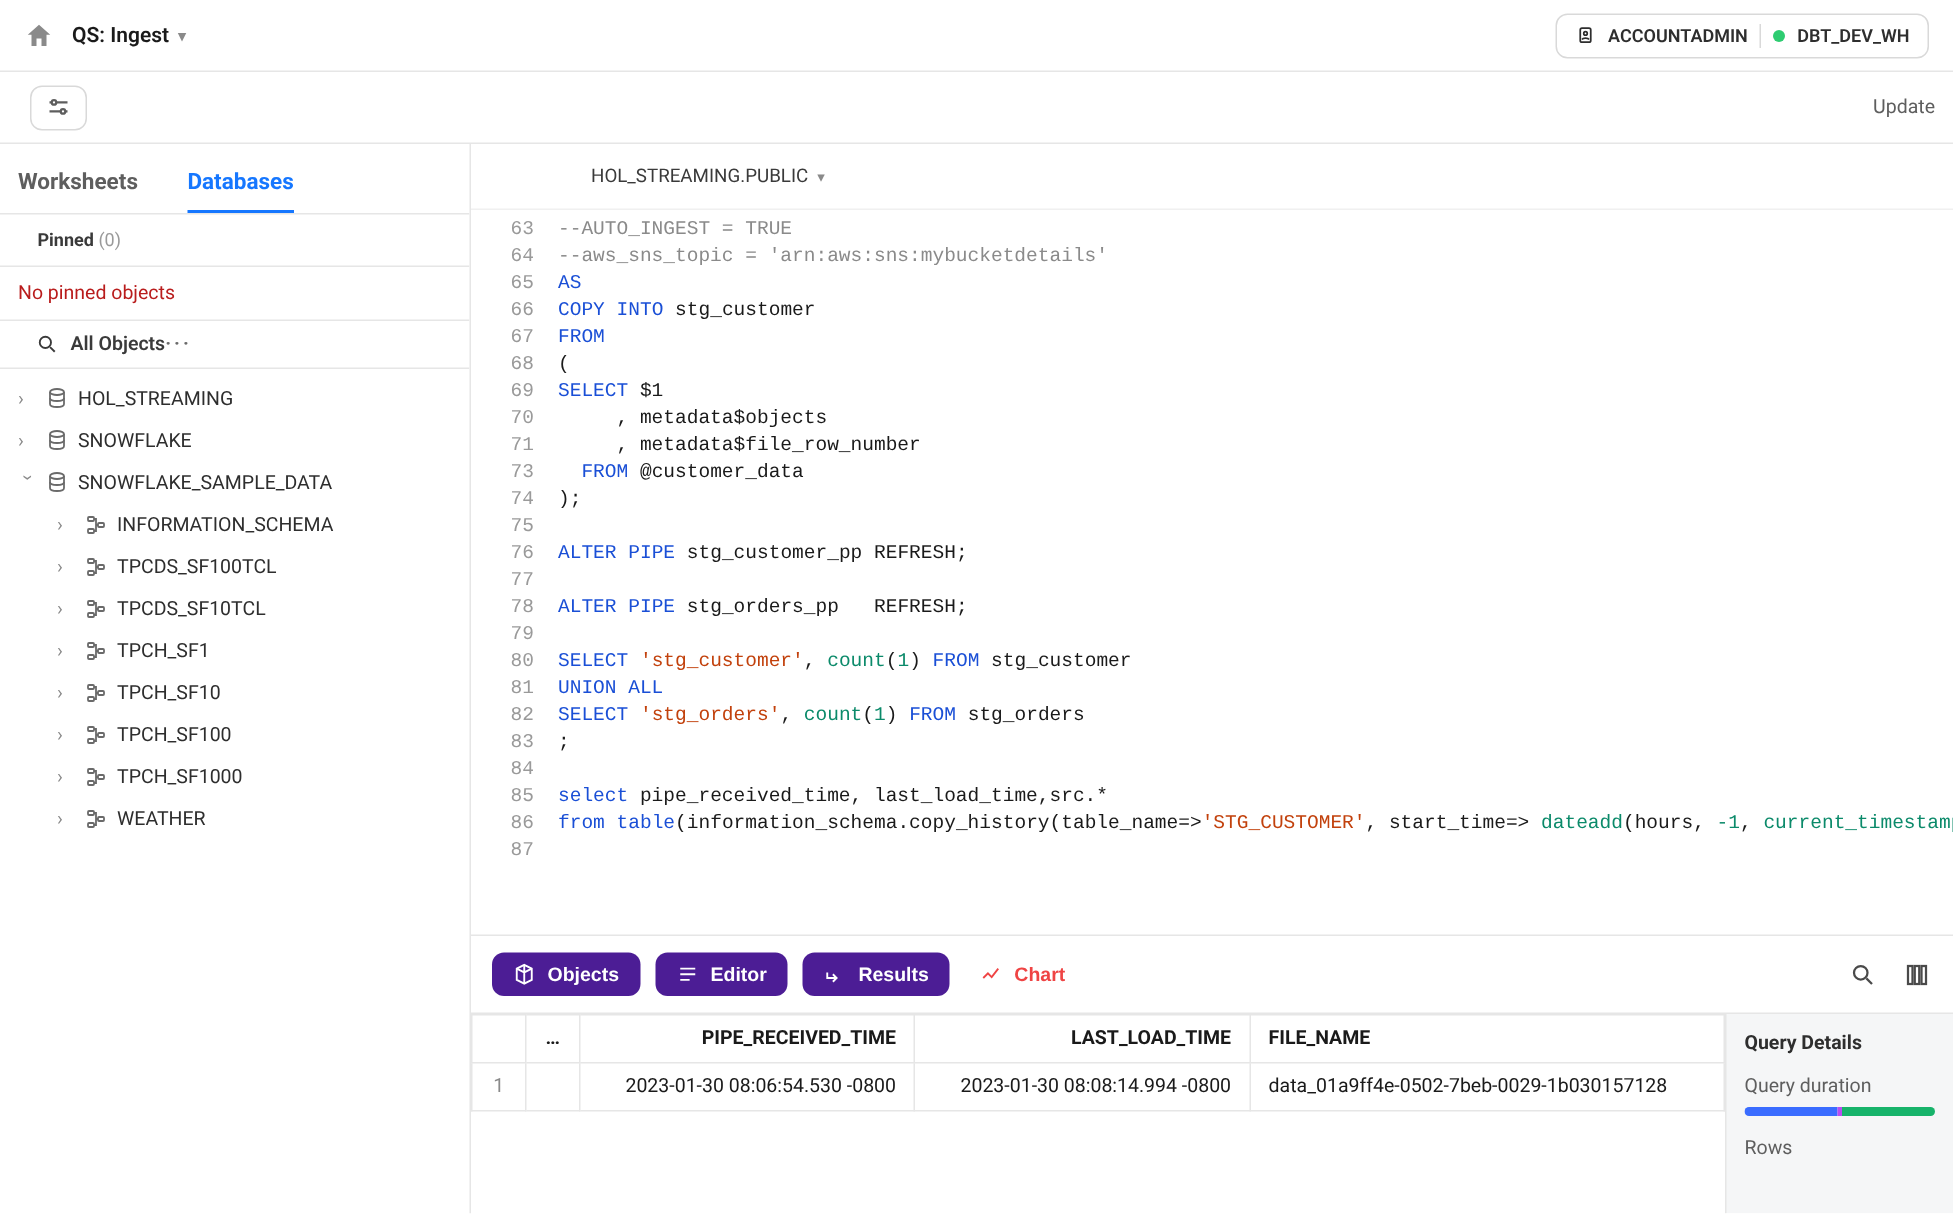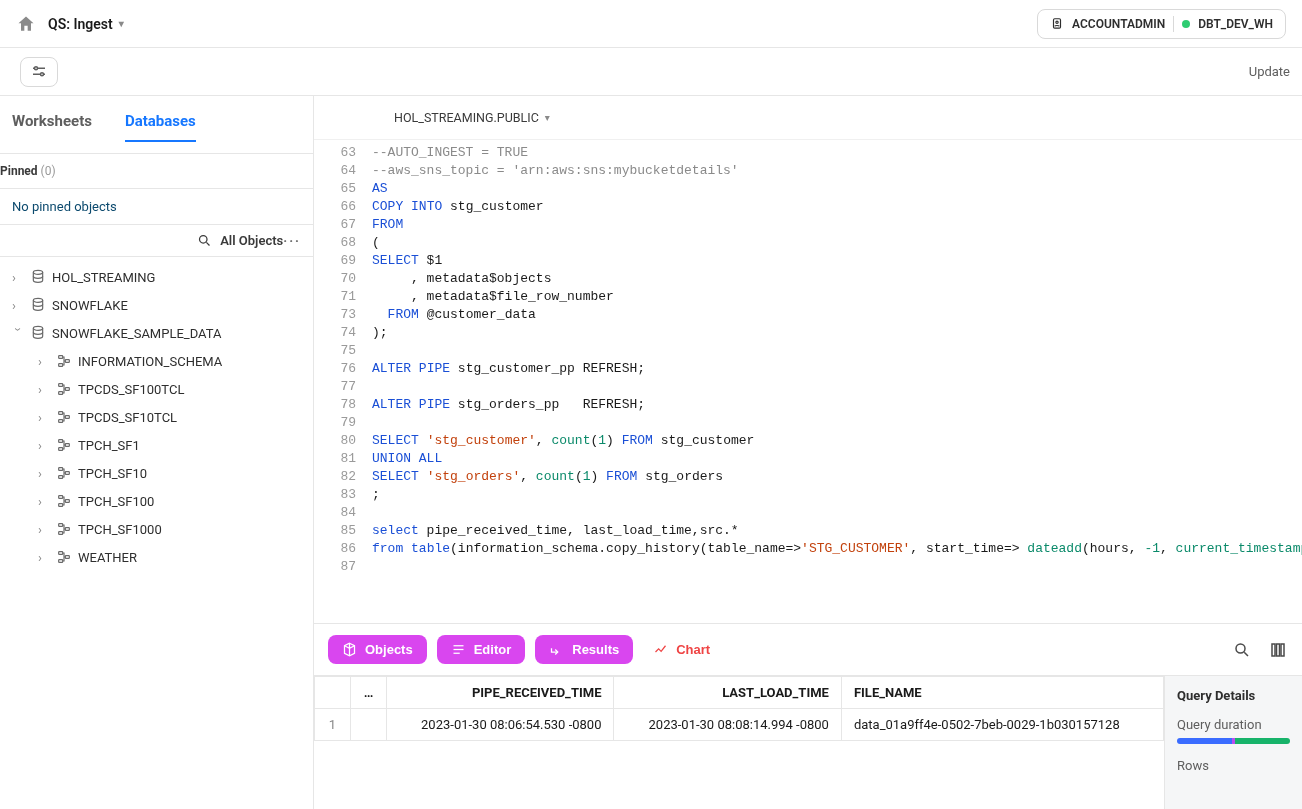--- a/index.html
+++ b/index.html
@@ -65,40 +65,40 @@
   .sidebar {
     width: 314px;
     border-right: 1px solid #e6e6e6;
     display:flex;
     flex-direction: column;
     overflow: hidden;
   }
   .tabs {
     display:flex;
     gap: 20px;
-    padding: 10px 12px 11px 12px;
+    padding: 10px 12px 0 12px;
     border-bottom: 1px solid #e6e6e6;
   }
   .tab {
     padding: 6px 0 10px 0;
     font-weight: 700;
     font-size: 15px;
     color: #5e5e5e;
     border-bottom: 2px solid transparent;
     cursor: pointer;
   }
   .tab.active { color:#1677ff; border-bottom-color:#1677ff;margin-left:13px; }
-  .pinned-hdr { padding: 10px 0; font-size:12px; font-weight:700; color:#3a3a3a; border-bottom:1px solid #e6e6e6;}
+  .pinned-hdr { padding: 10px 25px; font-size:12px; font-weight:700; color:#3a3a3a; border-bottom:1px solid #e6e6e6;}
   .pinned-hdr .count { color:#9a9a9a; font-weight:400; }
-  .pinned-empty { padding: 10px 12px; color:#0c4a6e; font-size: 13px; border-bottom:1px solid #e6e6e6;}
+  .pinned-empty { padding: 10px 12px; color:#b91c1c; font-size: 13px; border-bottom:1px solid #e6e6e6;}
   .all-objects {
-    padding: 8px 12px;
+    padding: 8px 24px;
     display:flex;
     align-items:center;
-    justify-content: flex-end;
+    justify-content: flex-start;
     border-bottom:1px solid #e6e6e6;
   }
   .all-objects-left { display:flex; align-items:center; gap:8px; color:#3a3a3a; font-weight:600; font-size:13px;}
   .more-dots { color:#6a6a6a; letter-spacing:2px; font-weight:700; }
   .tree { padding: 6px 0; overflow:auto; }
   .tree-row {
     display:flex; align-items:center; gap:6px;
     padding: 6px 8px 6px 12px;
     font-size: 13px;
     color:#2e2e2e;
@@ -136,21 +136,21 @@
     height: 52px;
     border-top: 1px solid #e6e6e6;
     display:flex;
     align-items:center;
     padding: 0 14px;
     gap: 10px;
     justify-content: space-between;
   }
   .results-bar-left { display:flex; align-items:center; gap:10px; }
   .blue-btn {
-    background:#d946ef;
+    background:#4c1d95;
     color:#fff;
     border:none;
     border-radius:8px;
     padding: 7px 14px;
     font-size:13px;
     font-weight:600;
     display:flex;
     align-items:center;
     gap:8px;
     cursor:pointer;
@@ -168,21 +168,21 @@
   .results-table { flex:1; overflow:auto; }
   table { border-collapse:collapse; width:100%; }
   th, td { border:1px solid #e6e6e6; padding:8px 12px; font-size:13px; white-space:nowrap;}
   th { font-weight:700; text-align:right; background:#fff;}
   th.row-num, td.row-num { width:36px; text-align:center; color:#8a8a8a; font-weight:400;}
   th.menu-col { width:36px; text-align:center; font-weight:700;}
   th.left, td.left { text-align:left;}
   td { text-align:right; }
   td.left { text-align:left;}
   .details-pane {
-    width: 138px;
+    width: 152px;
     background:#f5f6f7;
     border-left:1px solid #e6e6e6;
     padding: 12px 12px;
     display:flex; flex-direction:column; gap:14px;
     font-size:13px;
   }
   .details-title { font-weight:700; color:#2e2e2e;}
   .details-label { color:#5e5e5e; }
   .duration-bar { height:6px; border-radius:3px; display:flex; overflow:hidden; width:100%; }
   .seg1 { background:#3a6cff; flex:3;}

